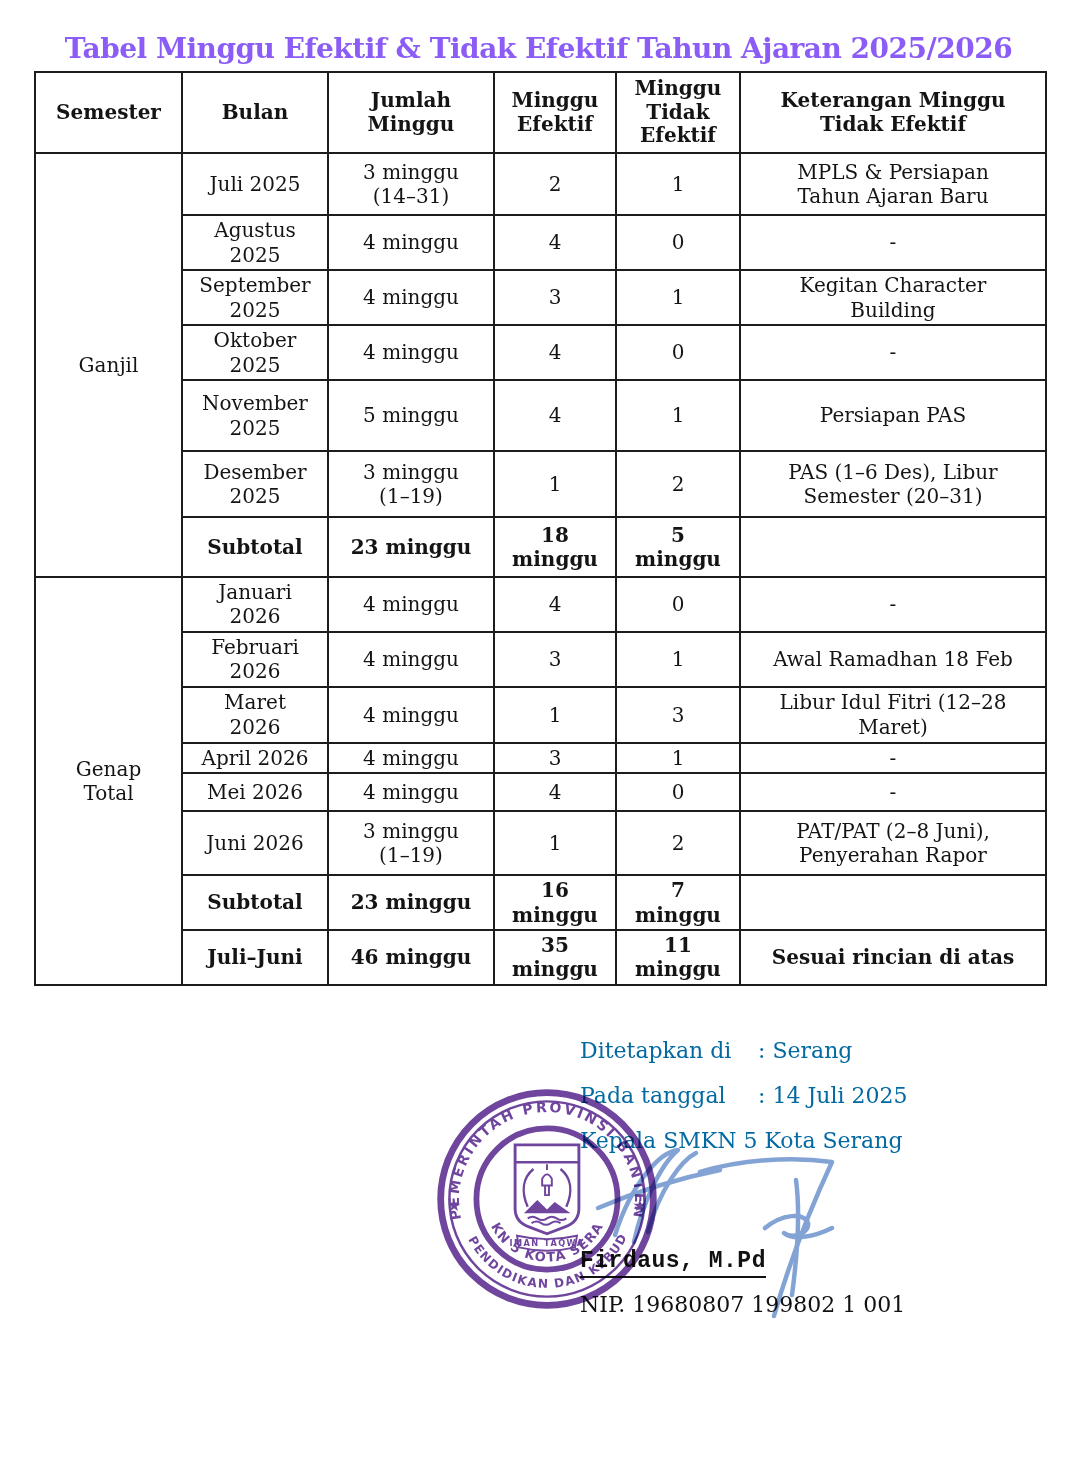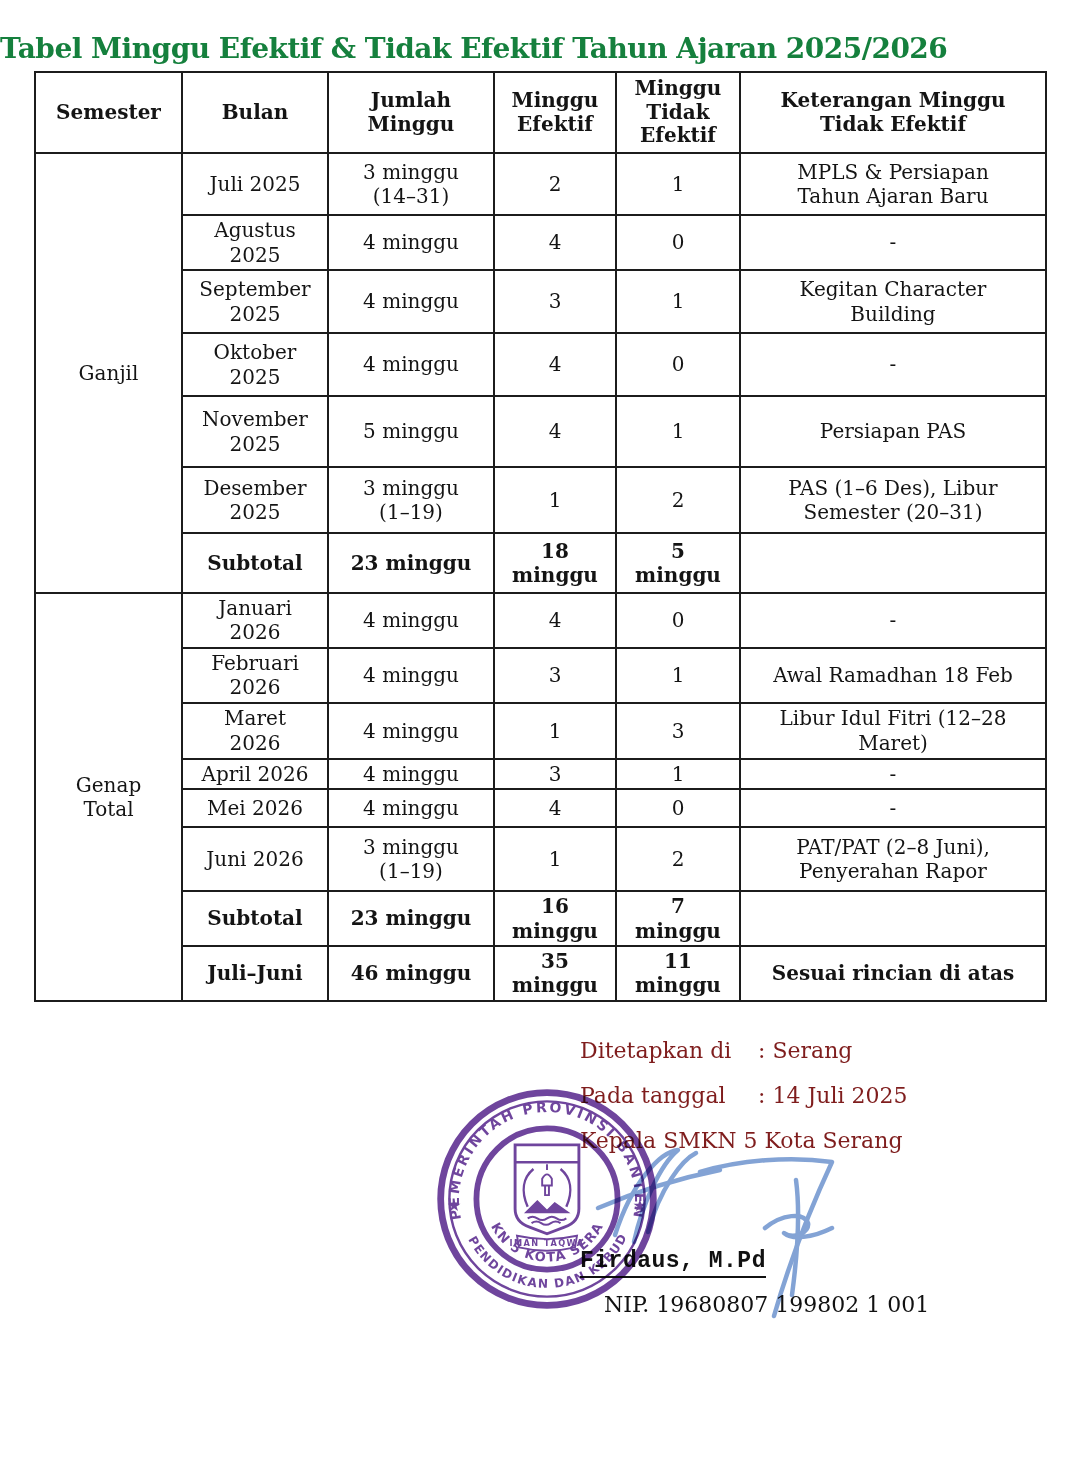--- a/index.html
+++ b/index.html
@@ -3,46 +3,46 @@
 <meta charset="utf-8">
 <style>
   * { margin:0; padding:0; box-sizing:border-box; }
   html,body { background:#ffffff; }
   .page {
     position:relative; width:1077px; height:1481px; background:#ffffff;
     font-family:"DejaVu Serif","Liberation Serif",serif; color:#111;
     overflow:hidden;
   }
   .title {
-    position:absolute; top:32px; left:0; width:1077px; 
-    font-size:28px; font-weight:bold; letter-spacing:-0.5px; color:#15803d;
+    position:absolute; top:32px; left:0; width:1077px; text-align:center;
+    font-size:28px; font-weight:bold; letter-spacing:-0.5px; color:#8b5cf6;
   }
   table.sched {
     position:absolute; left:34px; top:71px; width:1011px;
     border-collapse:collapse; table-layout:fixed;
   }
   table.sched th, table.sched td {
     border:2px solid #1c1c1c; font-size:20px; line-height:1.22;
     text-align:center; vertical-align:middle; white-space:pre-line;
     padding:2px 6px; color:#141414;
   }
   table.sched th { font-weight:bold; line-height:1.18; }
   td.sem  { font-weight:normal; text-align:left; padding-left:13px; }
   td.jumlah { text-align:left; padding-left:11px; }
   td.ket  { text-align:left; padding-left:10px; }
   tr.total td { font-weight:bold; }
   tr.total td.ket { font-weight:bold; }
-  .signing { position:absolute; left:580px; top:1028px; font-size:22px; color:#7f1d1d; }
+  .signing { position:absolute; left:580px; top:1028px; font-size:22px; color:#0369a1; }
   .sig-line { height:45px; line-height:45px; white-space:nowrap; }
   .sig-label { display:inline-block; width:178px; }
   .officer-name {
     position:absolute; left:580px; top:1248px; font-size:23px; font-weight:bold;
     border-bottom:2.5px solid #111; padding-bottom:2px; letter-spacing:0.5px;font-family:Liberation Mono, monospace;
   }
-  .officer-nip { position:absolute; left:580px; top:1292px; font-size:22px;margin-left:24px; }
+  .officer-nip { position:absolute; left:580px; top:1292px; font-size:22px; }
   .stamp-svg { position:absolute; left:431px; top:1083px; mix-blend-mode:multiply; opacity:0.88; }
   .signature-svg { position:absolute; left:560px; top:1120px; mix-blend-mode:multiply; }
 </style>
 </head>
 <body>
 
 <div class="page">
 
   <div class="title">Tabel Minggu Efektif &amp; Tidak Efektif Tahun Ajaran 2025/2026</div>
 
@@ -81,30 +81,30 @@
 Tahun Ajaran Baru</td>
     </tr>
     <tr style="height:55px">
       <td>Agustus
 2025</td>
       <td class="jumlah">4 minggu</td>
       <td>4</td>
       <td>0</td>
       <td class="ket">-</td>
     </tr>
-    <tr style="height:63px">
+    <tr style="height:55px">
       <td>September
 2025</td>
       <td class="jumlah">4 minggu</td>
       <td>3</td>
       <td>1</td>
       <td class="ket">Kegitan Character
 Building</td>
     </tr>
-    <tr style="height:63px">
+    <tr style="height:55px">
       <td>Oktober
 2025</td>
       <td class="jumlah">4 minggu</td>
       <td>4</td>
       <td>0</td>
       <td class="ket">-</td>
     </tr>
     <tr style="height:71px">
       <td>November
 2025</td>

